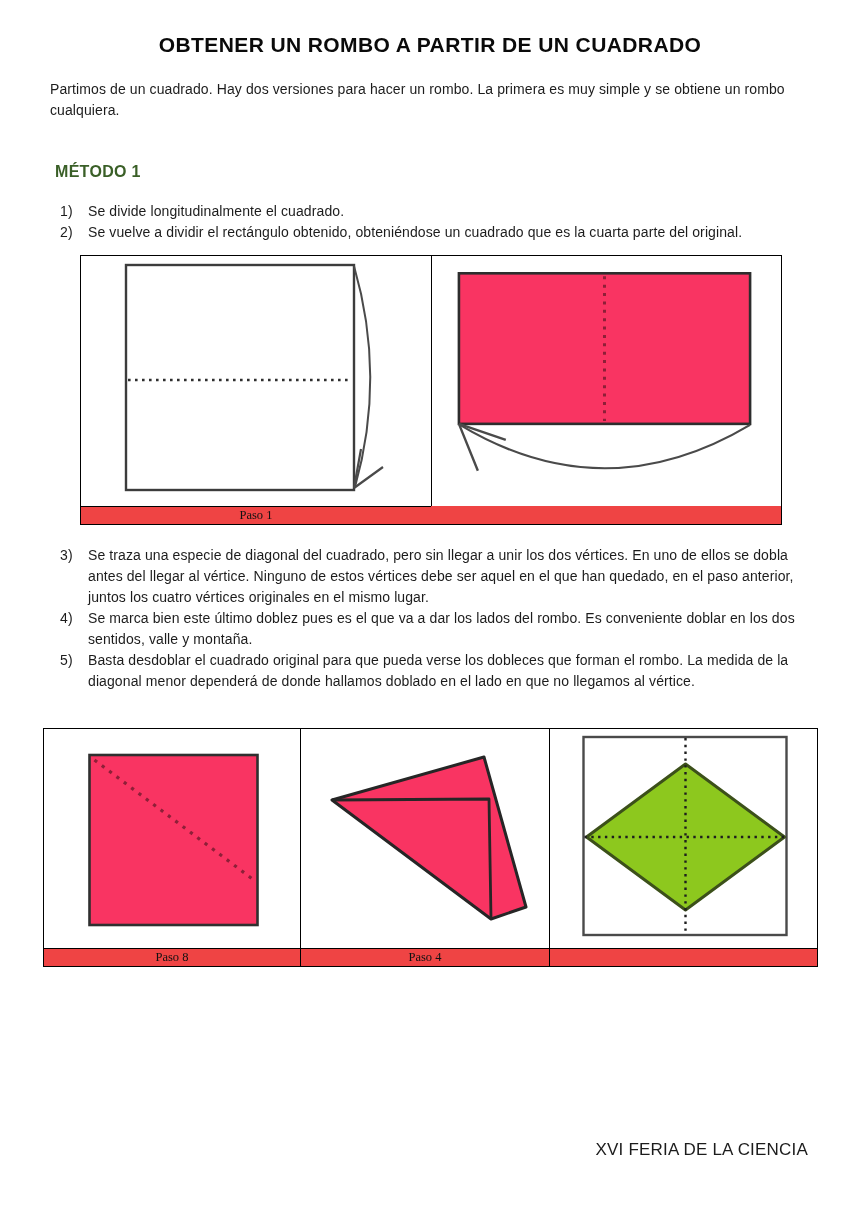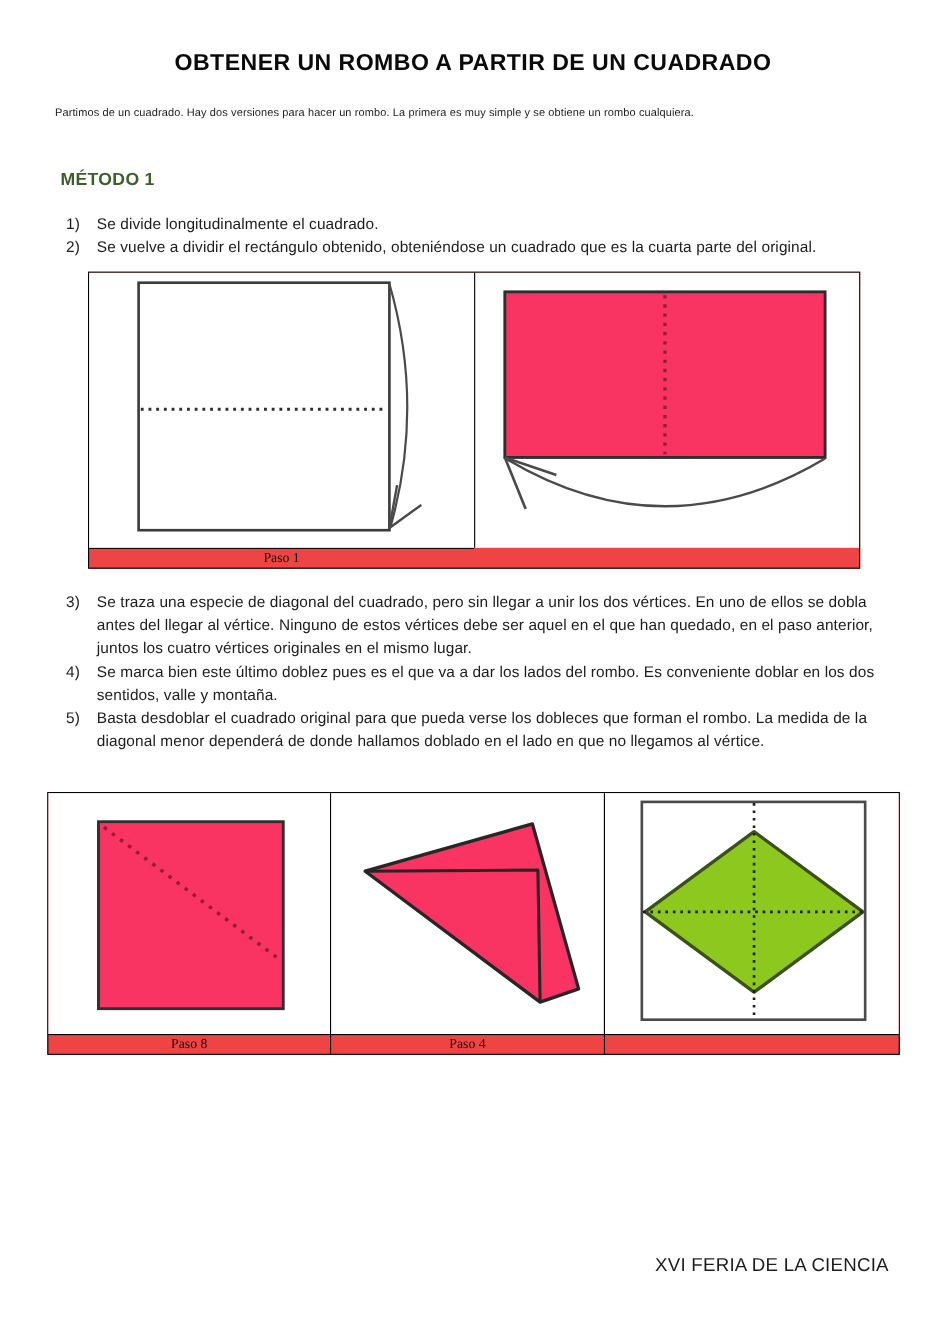--- a/index.html
+++ b/index.html
@@ -8,34 +8,34 @@
     background: #ffffff;
   }
   body {
     width: 860px;
     height: 1217px;
     position: relative;
     font-family: "Liberation Sans", sans-serif;
     color: #1c1c1c;
     overflow: hidden;
   }
-  .page { padding-top: 46px; }
+  .page { padding-top: 33px; }
 
   .doc-title {
     margin: 0;
     text-align: center;
     font-size: 21px;
     font-weight: bold;
     letter-spacing: 0.4px;
     color: #0a0a0a;
   }
 
   .intro {
     margin: 22px 55px 0 50px;
-    font-size: 10px;
+    font-size: 14px;
     line-height: 21px;
     letter-spacing: 0.1px;
   }
 
   .method-heading {
     margin: 42px 0 0 55px;
     font-size: 16px;
     font-weight: bold;
     letter-spacing: 0.3px;
   }

